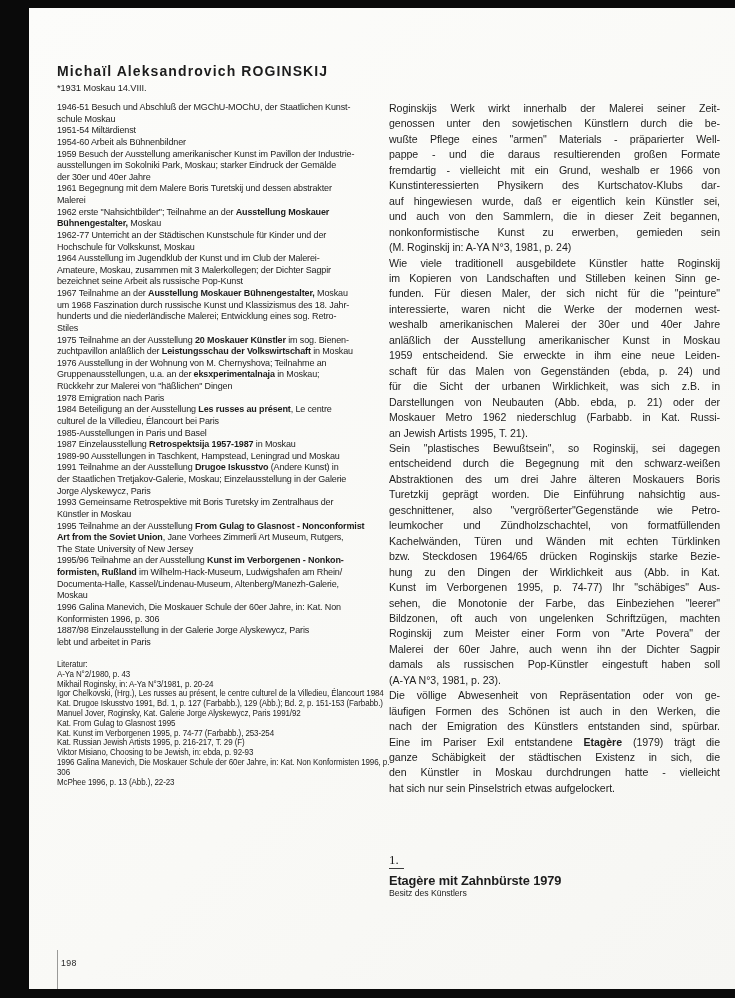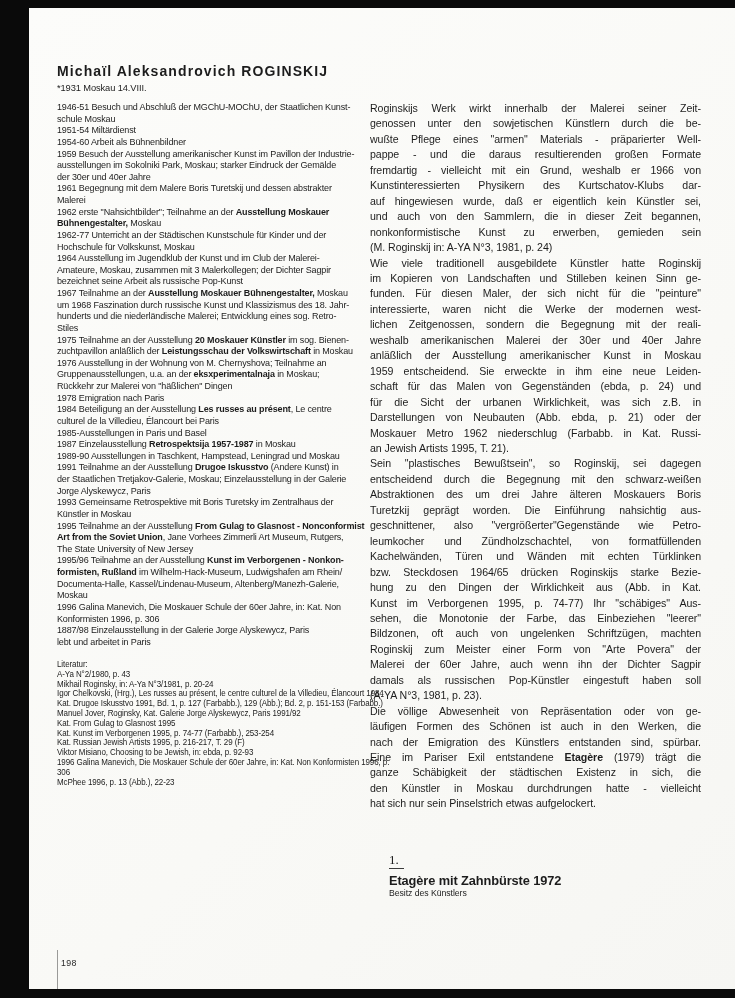--- a/index.html
+++ b/index.html
@@ -27,21 +27,21 @@
   .tline{white-space:nowrap;}
   
   .lit{
     position:absolute;left:28px;top:652px;width:368px;
     font-size:8.7px;line-height:9.8px;letter-spacing:-0.1px;
     transform:scaleX(0.92);transform-origin:0 0;
   }
   .lit-head{margin-bottom:0;}
   
   .essay{
-    position:absolute;left:341px;top:93px;width:331px;
+    position:absolute;left:360px;top:93px;width:331px;
     font-size:10.6px;line-height:15.45px;letter-spacing:-0.05px;
   }
   .jline{text-align:justify;text-align-last:justify;}
   .jline.end{text-align-last:left;}
   .b{font-weight:bold;}
   
   .caption{position:absolute;left:360px;top:842px;width:331px;}
   .capnum{
     display:inline-block;font-family:"Liberation Serif",serif;
     font-size:13px;line-height:14px;padding:0 5px 1px 0;
@@ -142,21 +142,20 @@
         <div class="jline"><span>auf hingewiesen wurde, daß er eigentlich kein Künstler sei,</span></div>
         <div class="jline"><span>und auch von den Sammlern, die in dieser Zeit begannen,</span></div>
         <div class="jline"><span>nonkonformistische Kunst zu erwerben, gemieden sein</span></div>
         <div class="jline end"><span>(M. Roginskij in: A-YA N°3, 1981, p. 24)</span></div>
       </div>
       <div>
         <div class="jline"><span>Wie viele traditionell ausgebildete Künstler hatte Roginskij</span></div>
         <div class="jline"><span>im Kopieren von Landschaften und Stilleben keinen Sinn ge-</span></div>
         <div class="jline"><span>funden. Für diesen Maler, der sich nicht für die "peinture"</span></div>
         <div class="jline"><span>interessierte, waren nicht die Werke der modernen west-</span></div>
-        <div class="jline"><span>lichen Zeitgenossen, sondern die Begegnung mit der reali-</span></div>
         <div class="jline"><span>weshalb amerikanischen Malerei der 30er und 40er Jahre</span></div>
         <div class="jline"><span>anläßlich der Ausstellung amerikanischer Kunst in Moskau</span></div>
         <div class="jline"><span>1959 entscheidend. Sie erweckte in ihm eine neue Leiden-</span></div>
         <div class="jline"><span>schaft für das Malen von Gegenständen (ebda, p. 24) und</span></div>
         <div class="jline"><span>für die Sicht der urbanen Wirklichkeit, was sich z.B. in</span></div>
         <div class="jline"><span>Darstellungen von Neubauten (Abb. ebda, p. 21) oder der</span></div>
         <div class="jline"><span>Moskauer Metro 1962 niederschlug (Farbabb. in Kat. Russi-</span></div>
         <div class="jline end"><span>an Jewish Artists 1995, T. 21).</span></div>
       </div>
       <div>
@@ -183,20 +182,20 @@
         <div class="jline"><span>nach der Emigration des Künstlers entstanden sind, spürbar.</span></div>
         <div class="jline"><span>Eine im Pariser Exil entstandene </span><span class="b">Etagère</span><span> (1979) trägt die</span></div>
         <div class="jline"><span>ganze Schäbigkeit der städtischen Existenz in sich, die</span></div>
         <div class="jline"><span>den Künstler in Moskau durchdrungen hatte - vielleicht</span></div>
         <div class="jline end"><span>hat sich nur sein Pinselstrich etwas aufgelockert.</span></div>
       </div>
     </div>
 
   <div class="caption">
     <div class="capnum">1.</div>
-    <div class="captitle">Etagère mit Zahnbürste 1972</div>
+    <div class="captitle">Etagère mit Zahnbürste 1979</div>
     <div class="capline">Besitz des Künstlers</div>
   </div>
 
   <div class="crease"></div>
   <div class="folio">198</div>
 
 </div>
 
 </body></html>

